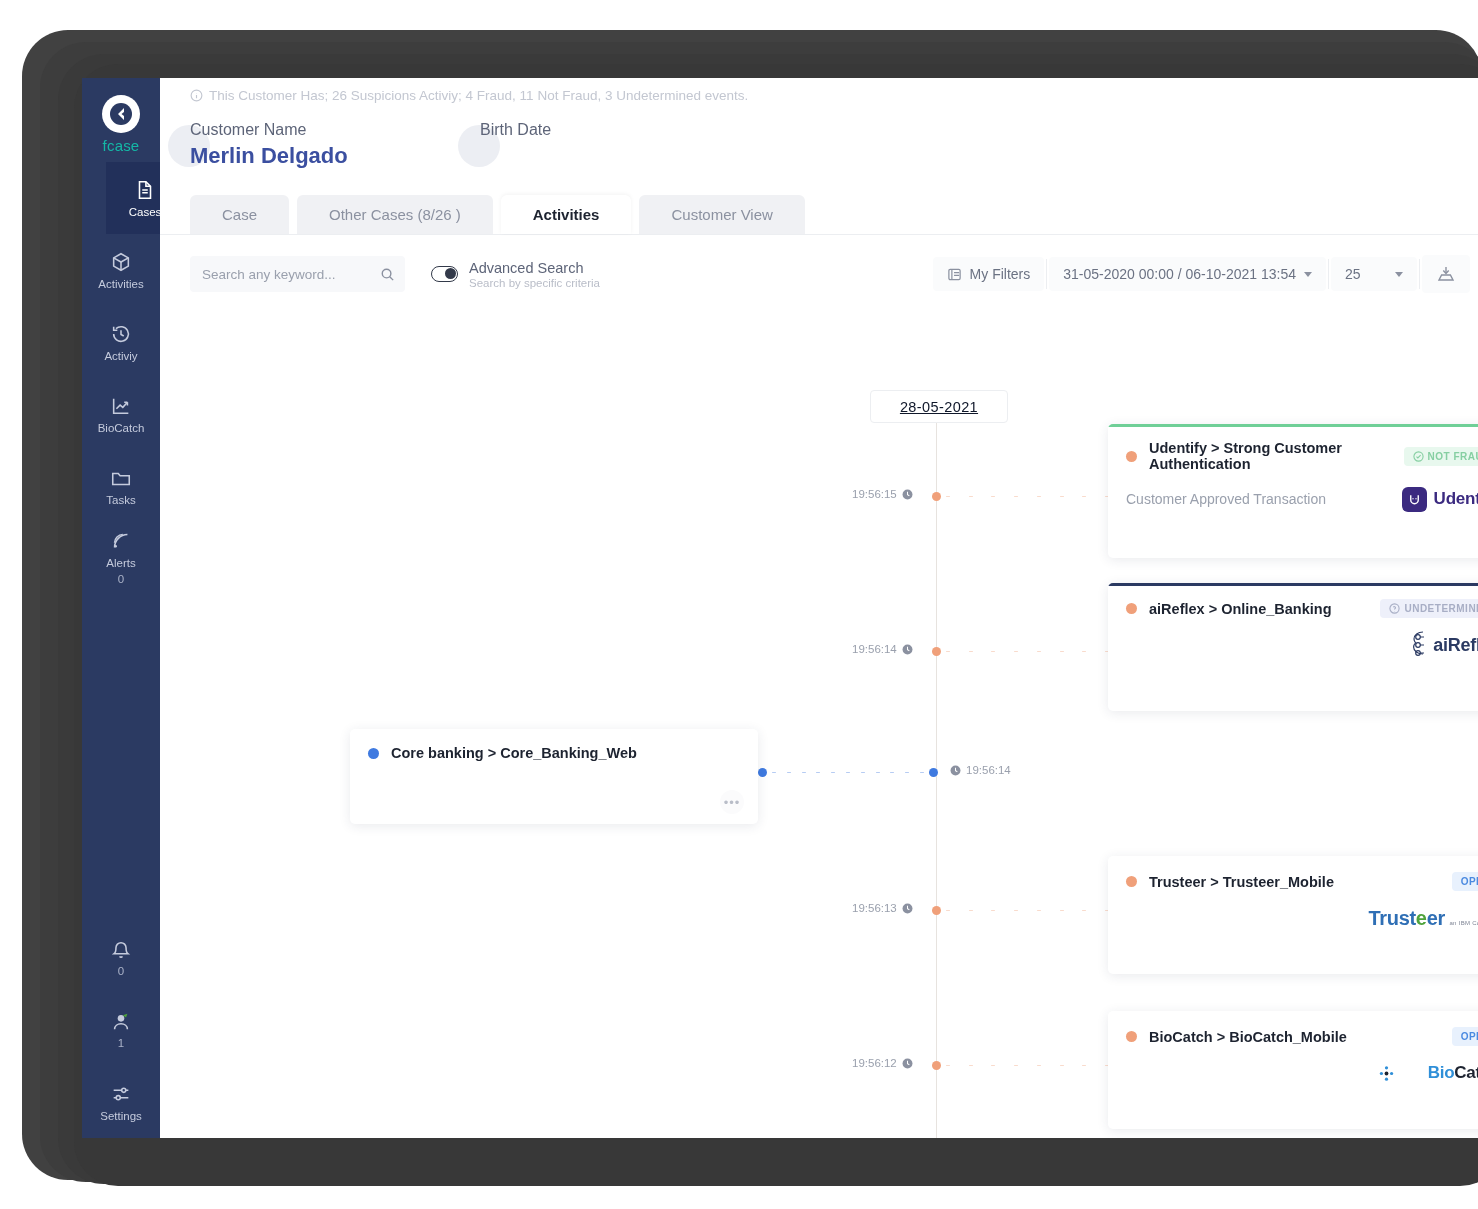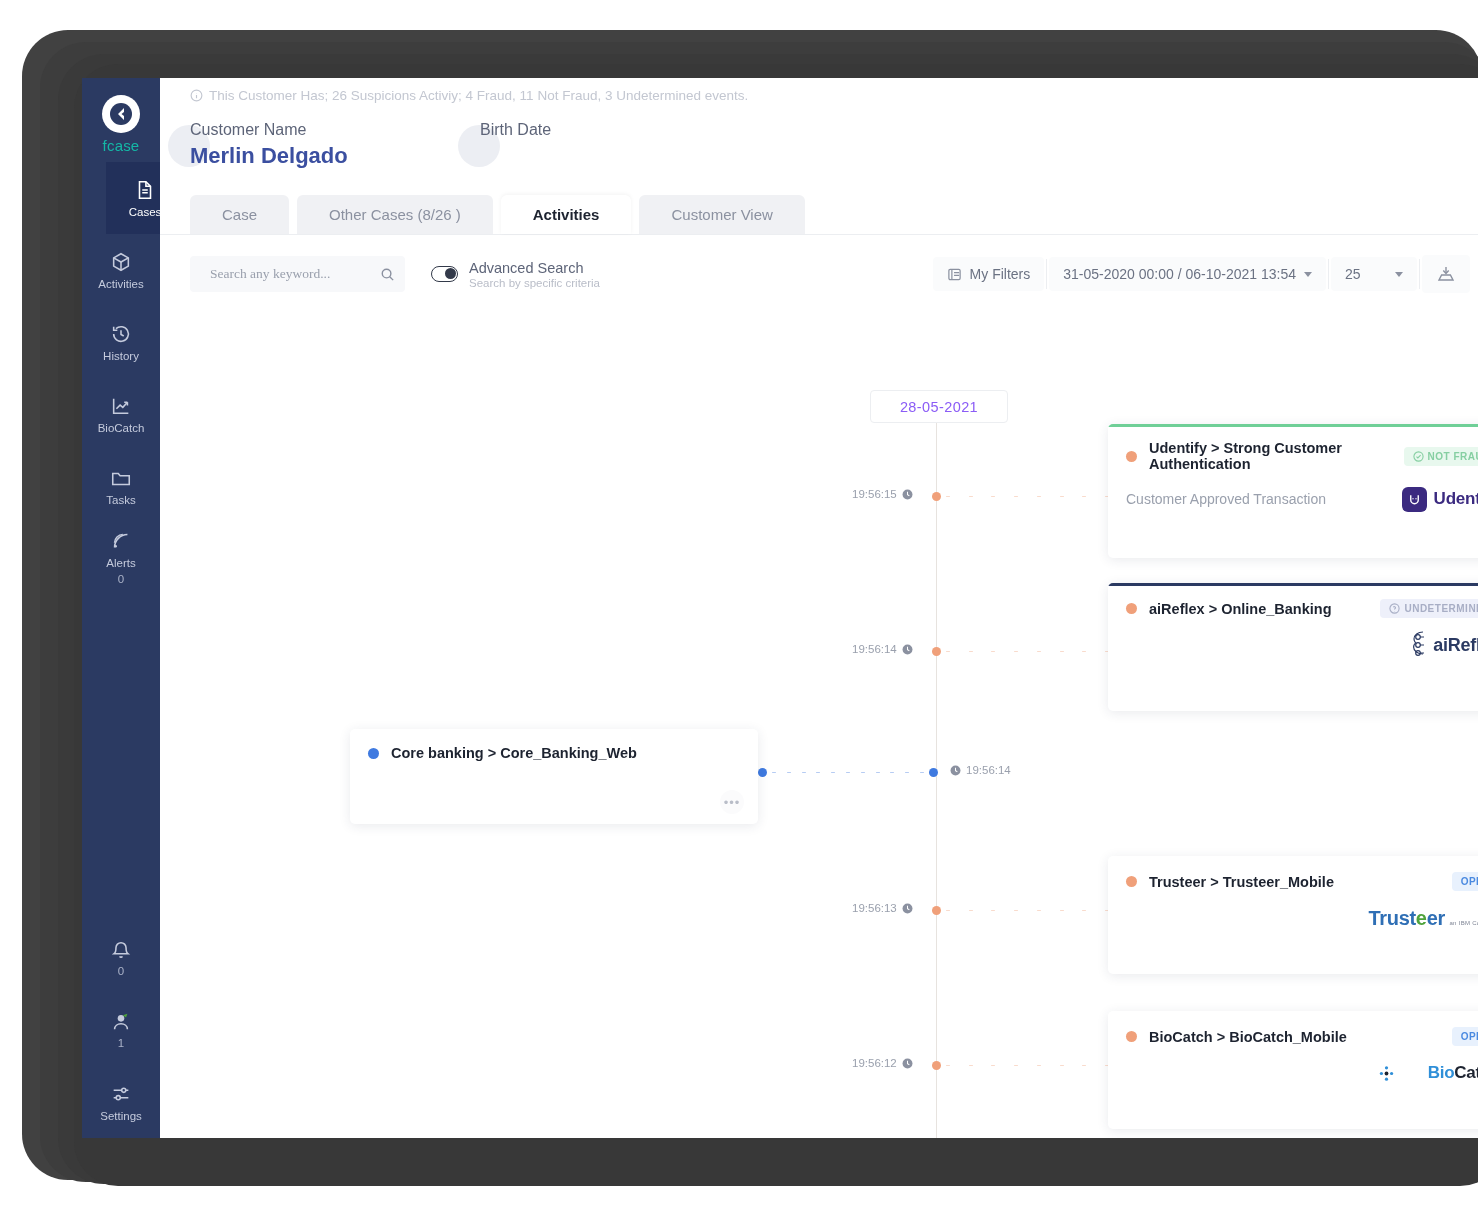--- a/index.html
+++ b/index.html
@@ -98,21 +98,21 @@
   .divider { height:1px; background:#eceef1; margin-top:0; }
 
   
   .toolbar { display:flex; align-items:center; padding: 20px 24px 0 30px; }
   .search-box {
     width: 215px; height: 36px; background:#f7f8fa; border-radius:4px;
     display:flex; align-items:center; padding: 0 10px 0 12px;
   }
   .search-box input {
     flex:1; border:0; outline:0; background:transparent;
-    font-family:Liberation Serif, serif; font-size:13.5px; color:#5d6478;margin-left:8px;
+    font-family:Liberation Sans, sans-serif; font-size:13.5px; color:#5d6478;
   }
   .search-box input::placeholder { color:#9aa0ad; }
   .search-icon { width:15px; height:15px; flex:none; }
 
   .adv { display:flex; align-items:center; gap:11px; margin-left:26px; }
   .toggle {
     width:27px; height:16px; border-radius:8px; border:1.6px solid #333a4a;
     position:relative; flex:none; cursor:pointer;
   }
   .toggle::after {
@@ -134,21 +134,21 @@
 
   
   .timeline { position:absolute; left:0; top:312px; right:0; bottom:0; }
   .axis {
     position:absolute; left:776px; top:22px; bottom:0; width:1px; background:#e7e3df;
   }
   .date-chip {
     position:absolute; left:710px; top:0;
     width:138px; height:33px; border:1px solid #eceef1; border-radius:4px;
     background:#fff; display:flex; align-items:center; justify-content:center;
-    color:#8b5cf6; font-size:14.5px; letter-spacing:.4px;
+    color:#0f172a; font-size:14.5px; letter-spacing:.4px;text-decoration:underline;
   }
 
   .row { position:absolute; left:0; right:0; height:0; }
   .connector { position:absolute; top:-4px; height:9px; display:flex;
                align-items:center; }
   .dot { width:9px; height:9px; border-radius:50%; flex:none; }
   .dashes { flex:1; height:1px; display:flex; align-items:center;
             justify-content:space-between; margin:0 5px; }
   .dash { width:4px; height:1.6px; border-radius:1px; opacity:.38; }
   .tstamp { position:absolute; display:flex; align-items:center; gap:5px;
@@ -236,21 +236,21 @@
         </svg>
         <span class="nav-label">Activities</span>
       </div>
 
       <div class="nav-item">
         <svg class="nav-icon" viewBox="0 0 24 24" fill="none" stroke="currentColor" stroke-width="1.7">
           <path d="M4 12a8 8 0 1 0 2.5-5.8"></path>
             <path d="M4 4v4h4"></path>
             <path d="M12 8v4.5l3 1.7"></path>
         </svg>
-        <span class="nav-label">History</span>
+        <span class="nav-label">Activiy</span>
       </div>
 
       <div class="nav-item">
         <svg class="nav-icon" viewBox="0 0 24 24" fill="none" stroke="currentColor" stroke-width="1.7">
           <path d="M4 4v16h16"></path>
             <path d="M7 15l4-4 3 2.5L19 8"></path>
             <path d="M19 8h-3.5M19 8v3.5"></path>
         </svg>
         <span class="nav-label">BioCatch</span>
       </div>

